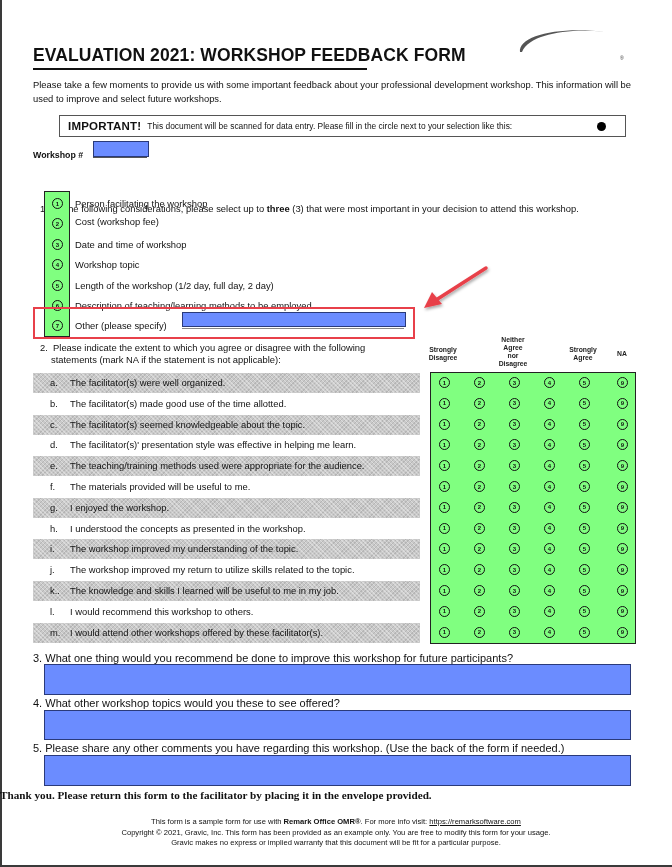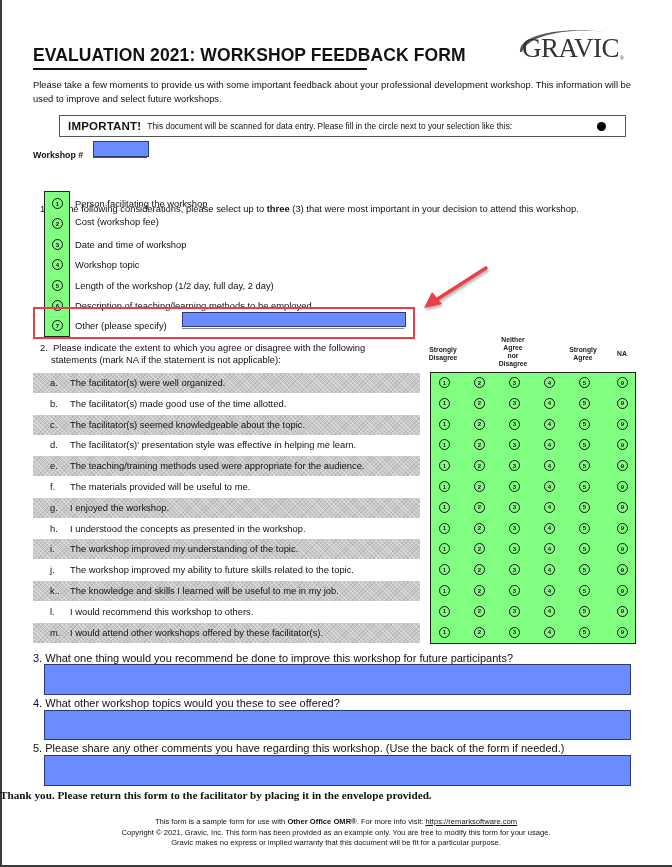--- a/index.html
+++ b/index.html
@@ -67,21 +67,20 @@
 <body>
 
 <div class="frame"></div>
 
 <div class="abs title">EVALUATION 2021: WORKSHOP FEEDBACK FORM</div>
 <div class="abs title-rule"></div>
 <div class="abs logo">
   <svg width="120" height="30" viewBox="0 0 120 30">
     <path d="M12 28 C 10 12, 50 2, 98 8 C 60 4, 22 10, 14 28 Z" fill="#555"></path>
   </svg>
-  <span class="logo-text"><span>GRAVIC</span></span>
   <span class="logo-reg">®</span>
 </div>
 
 <div class="abs intro">Please take a few moments to provide us with some important feedback about your professional development workshop. This information will be used to improve and select future workshops.</div>
 
 <div class="abs important">
   <b>IMPORTANT!</b>
   <span>This document will be scanned for data entry. Please fill in the circle next to your selection like this:</span>
   <span class="dot-example"></span>
 </div>
@@ -195,21 +194,21 @@
     <div class="stmt-row" style="top: 518.6px;">
       <span class="stmt-letter">h.</span>
       <span class="stmt-text">I understood the concepts as presented in the workshop.</span>
     </div>
     <div class="stmt-row shaded" style="top: 539.4px;">
       <span class="stmt-letter">i.</span>
       <span class="stmt-text">The workshop improved my understanding of the topic.</span>
     </div>
     <div class="stmt-row" style="top: 560.2px;">
       <span class="stmt-letter">j.</span>
-      <span class="stmt-text">The workshop improved my ability to future skills related to the topic.</span>
+      <span class="stmt-text">The workshop improved my return to utilize skills related to the topic.</span>
     </div>
     <div class="stmt-row shaded" style="top: 581px;">
       <span class="stmt-letter">k..</span>
       <span class="stmt-text">The knowledge and skills I learned will be useful to me in my job.</span>
     </div>
     <div class="stmt-row" style="top: 601.8px;">
       <span class="stmt-letter">l.</span>
       <span class="stmt-text">I would recommend this workshop to others.</span>
     </div>
     <div class="stmt-row shaded" style="top: 622.6px;">
@@ -329,16 +328,16 @@
     <div class="open-field" style="top: 664px; height: 31px;"></div>
     <div class="open-q" style="top: 697px;"><span>4.</span> <span>What other workshop topics would you these to see offered?</span></div>
     <div class="open-field" style="top: 710px; height: 30px;"></div>
     <div class="open-q" style="top: 742px;"><span>5.</span> <span>Please share any other comments you have regarding this workshop. (Use the back of the form if needed.)</span></div>
     <div class="open-field" style="top: 755px; height: 31px;"></div>
   </div>
 
 <div class="abs thanks">Thank you. Please return this form to the facilitator by placing it in the envelope provided.</div>
 
 <div class="abs footer">
-  <div><span>This form is a sample form for use with </span><b>Other Office OMR®</b><span>. For more info visit: </span><a>https://remarksoftware.com</a></div>
+  <div><span>This form is a sample form for use with </span><b>Remark Office OMR®</b><span>. For more info visit: </span><a>https://remarksoftware.com</a></div>
   <div>Copyright © 2021, Gravic, Inc. This form has been provided as an example only. You are free to modify this form for your usage.</div>
   <div>Gravic makes no express or implied warranty that this document will be fit for a particular purpose.</div>
 </div>
 
 </body></html>

